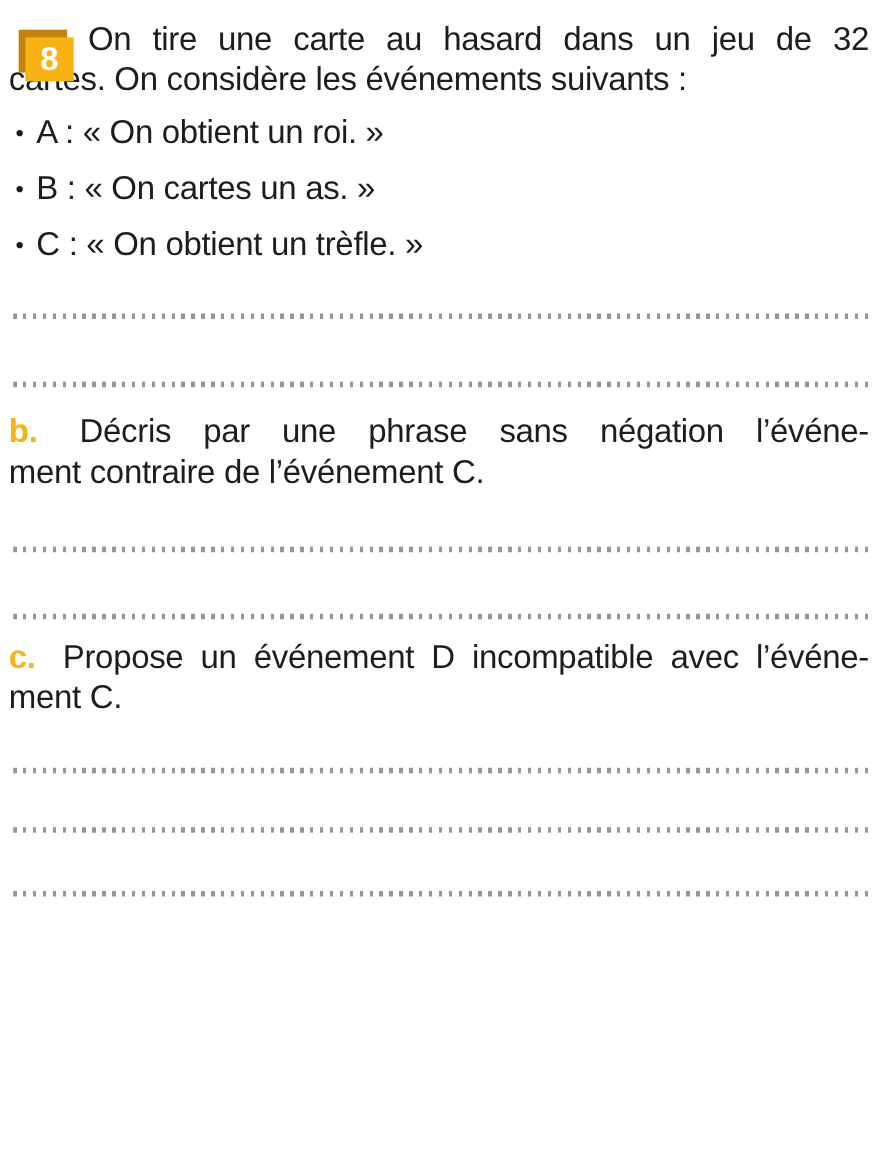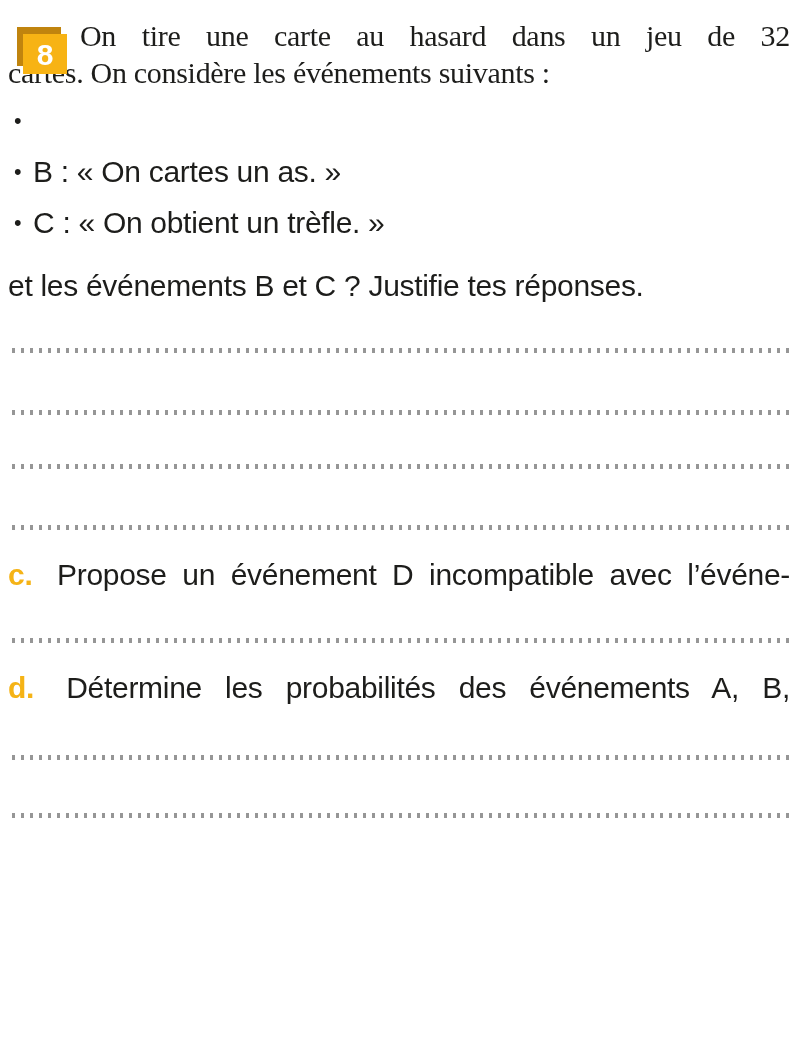--- a/index.html
+++ b/index.html
@@ -32,30 +32,30 @@
     background: #F7B314;
     color: #ffffff;
     font-weight: bold;
     font-size: 30px;
     letter-spacing: 0;
     display: flex; align-items: center; justify-content: center;
   }
   
   .line { display: block; }
   .stretch { text-align: justify; text-align-last: justify; }
-  .intro { margin: 17px 0 0 0; font-family: Liberation Serif, serif; }
+  .intro { margin: 17px 0 0 0; }
   .intro .l1 { text-indent: 72px; }
   .events { list-style: none; margin: 11px 0 0 0; padding: 0; }
   .events li { display: flex; }
   .events li + li { margin-top: 14px; }
   .dot { width: 19px; margin-left: 6px; font-size: 0.72em; flex: 0 0 auto; }
   .question { margin: 0; }
   .q-a { margin-top: 26px; }
   .q-b { margin-top: 22px; }
-  .q-c { margin-top: 26px; }
+  .q-c { margin-top: 16px; }
   .q-d { margin-top: 26px; }
   .qletter { color: #F5B316; font-weight: bold; margin-right: 9px; }
   
   .dots {
     height: 5px;
     margin-left: 4px;
     background: repeating-linear-gradient(to right, #969696 0 3px, transparent 3px 9px);
   }
   .dots-a1 { margin-top: 44px; }
   .dots-a2 { margin-top: 57px; }
@@ -76,54 +76,58 @@
   </div>
 
   <p class="intro">
     <span class="line l1 stretch">On tire une carte au hasard dans un jeu de 32</span>
     <span class="line">cartes. On considère les événements suivants :</span>
   </p>
 
   <ul class="events">
     <li>
       <span class="dot">•</span>
+      <span>A : « On obtient un roi. »</span>
     </li>
     <li>
       <span class="dot">•</span>
       <span>B : « On cartes un as. »</span>
     </li>
     <li>
       <span class="dot">•</span>
       <span>C : « On obtient un trèfle. »</span>
     </li>
   </ul>
 
   <div class="question q-a">
-    <div class="line">et les événements B et C ? Justifie tes réponses.</div>
   </div>
 
   <div class="dots dots-a1"></div>
   <div class="dots dots-a2"></div>
 
+  <div class="question q-b">
+    <div class="line stretch">
+      <span class="qletter">b.</span>
+      <span>Décris par une phrase sans négation l’événe-</span>
+    </div>
+    <div class="line">ment contraire de l’événement C.</div>
+  </div>
 
   <div class="dots dots-b1"></div>
   <div class="dots dots-b2"></div>
 
   <div class="question q-c">
     <div class="line stretch">
       <span class="qletter">c.</span>
       <span>Propose un événement D incompatible avec l’événe-</span>
     </div>
+    <div class="line">ment C.</div>
   </div>
 
   <div class="dots dots-c1"></div>
 
   <div class="question q-d">
-    <div class="line stretch">
-      <span class="qletter">d.</span>
-      <span>Détermine les probabilités des événements A, B,</span>
-    </div>
   </div>
 
   <div class="dots dots-d1"></div>
   <div class="dots dots-d2"></div>
 
 </div>
 
 </body></html>

